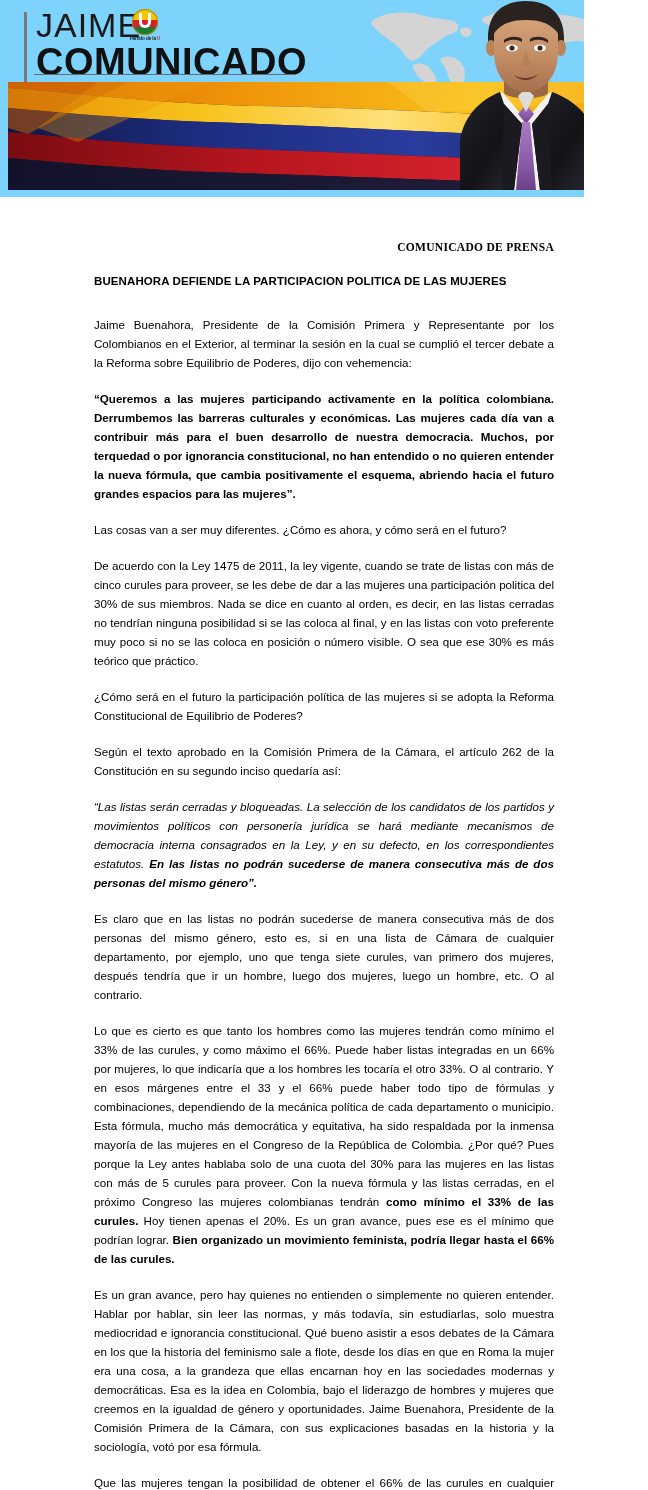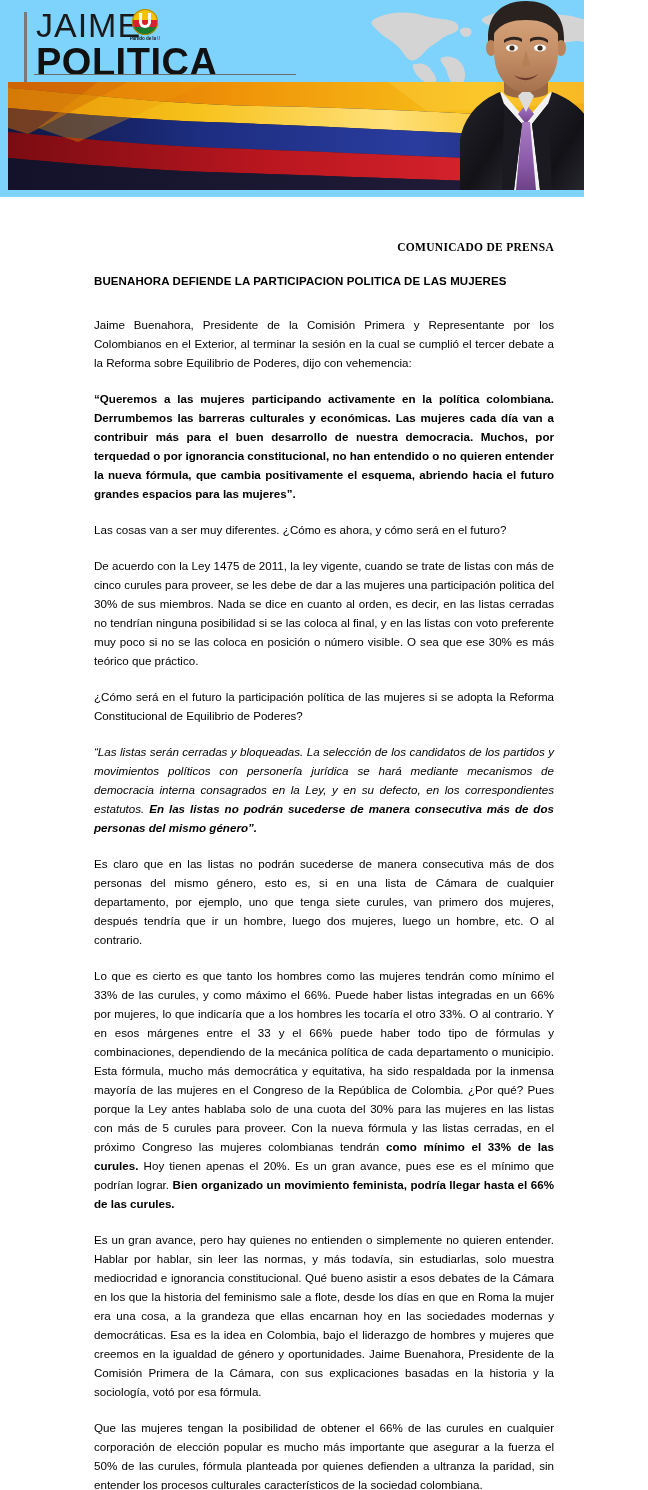--- a/index.html
+++ b/index.html
@@ -195,21 +195,21 @@
         <path d="M236 48 C248 44, 264 48, 272 56 C280 64, 276 74, 266 76 C254 78, 242 70, 236 60 C232 53, 232 49, 236 48 Z"></path>
         <path d="M258 66 C266 64, 274 68, 276 74 C278 80, 272 84, 266 82 C260 80, 254 72, 258 66 Z"></path>
         <path d="M108 26 C114 24, 118 28, 116 32 C114 36, 108 36, 106 32 C104 28, 105 27, 108 26 Z"></path>
       </g>
     </svg>
   </div>
 
   <div class="nameblock">
     <div class="name-rule"></div>
     <div class="name-first">JAIME</div>
-    <div class="name-last">POLITICA</div>
+    <div class="name-last">COMUNICADO</div>
     <div class="sub-rule"></div>
     <div class="name-sub">Representante a la Cámara por los Colombianos en el Exterior</div>
   </div>
 
   <div class="partylogo">
     <div class="logo-circle">
       <div class="logo-u"></div>
     </div>
     <div class="logo-caption"><span>Partido de la </span><span class="u">U</span></div>
   </div>
@@ -334,20 +334,21 @@
     <p class="para">Jaime Buenahora, Presidente de la Comisión Primera y Representante por los Colombianos en el Exterior, al terminar la sesión en la cual se cumplió el tercer debate a la Reforma sobre Equilibrio de Poderes, dijo con vehemencia:</p>
 
     <p class="para quote-bold">“Queremos a las mujeres participando activamente en la política colombiana. Derrumbemos las barreras culturales y económicas. Las mujeres cada día van a contribuir más para el buen desarrollo de nuestra democracia. Muchos, por terquedad o por ignorancia constitucional, no han entendido o no quieren entender la nueva fórmula, que cambia positivamente el esquema, abriendo hacia el futuro grandes espacios para las mujeres”.</p>
 
     <p class="para">Las cosas van a ser muy diferentes. ¿Cómo es ahora, y cómo será en el futuro?</p>
 
     <p class="para">De acuerdo con la Ley 1475 de 2011, la ley vigente, cuando se trate de listas con más de cinco curules para proveer, se les debe de dar a las mujeres una participación politica del 30% de sus miembros. Nada se dice en cuanto al orden, es decir, en las listas cerradas no tendrían ninguna posibilidad si se las coloca al final, y en las listas con voto preferente muy poco si no se las coloca en posición o número visible. O sea que ese 30% es más teórico que práctico.</p>
 
     <p class="para">¿Cómo será en el futuro la participación política de las mujeres si se adopta la Reforma Constitucional de Equilibrio de Poderes?</p>
 
+    <p class="para">Según el texto aprobado en la Comisión Primera de la Cámara, el artículo 262 de la Constitución en su segundo inciso quedaría así:</p>
 
     <p class="para quote-italic"><span>“Las listas serán cerradas y bloqueadas. La selección de los candidatos de los partidos y movimientos políticos con personería jurídica se hará mediante mecanismos de democracia interna consagrados en la Ley, y en su defecto, en los correspondientes estatutos. </span><span class="bi">En las listas no podrán sucederse de manera consecutiva más de dos personas del mismo género”.</span></p>
 
 
     <p class="para">Es claro que en las listas no podrán sucederse de manera consecutiva más de dos personas del mismo género, esto es, si en una lista de Cámara de cualquier departamento, por ejemplo, uno que tenga siete curules, van primero dos mujeres, después tendría que ir un hombre, luego dos mujeres, luego un hombre, etc. O al contrario.</p>
 
     <p class="para"><span>Lo que es cierto es que tanto los hombres como las mujeres tendrán como mínimo el 33% de las curules, y como máximo el 66%. Puede haber listas integradas en un 66% por mujeres, lo que indicaría que a los hombres les tocaría el otro 33%. O al contrario. Y en esos márgenes entre el 33 y el 66% puede haber todo tipo de fórmulas y combinaciones, dependiendo de la mecánica política de cada departamento o municipio. Esta fórmula, mucho más democrática y equitativa, ha sido respaldada por la inmensa mayoría de las mujeres en el Congreso de la República de Colombia.  ¿Por qué?  Pues porque la Ley antes hablaba solo de una cuota del 30% para las mujeres en las listas con más de 5 curules para proveer. Con la nueva fórmula y las listas cerradas, en el próximo Congreso las mujeres colombianas tendrán </span><span class="b">como mínimo el 33% de las curules.</span><span> Hoy tienen apenas el 20%. Es un gran avance, pues ese es el mínimo que podrían lograr. </span><span class="b">Bien organizado un movimiento feminista, podría llegar hasta el 66% de las curules.</span></p>
 
     <p class="para">Es un gran avance, pero hay quienes no entienden o simplemente no quieren entender. Hablar por hablar, sin leer las normas, y más todavía, sin estudiarlas, solo muestra mediocridad e ignorancia constitucional. Qué bueno asistir a esos debates de la Cámara en los que la historia del feminismo sale a flote, desde los días en que en Roma la mujer era una cosa, a la grandeza que ellas encarnan hoy en las sociedades modernas y democráticas. Esa es la idea en Colombia, bajo el liderazgo de hombres y mujeres que creemos en la igualdad de género y oportunidades. Jaime Buenahora, Presidente de la Comisión Primera de la Cámara, con sus explicaciones basadas en la historia y la sociología, votó por esa fórmula.</p>
 

